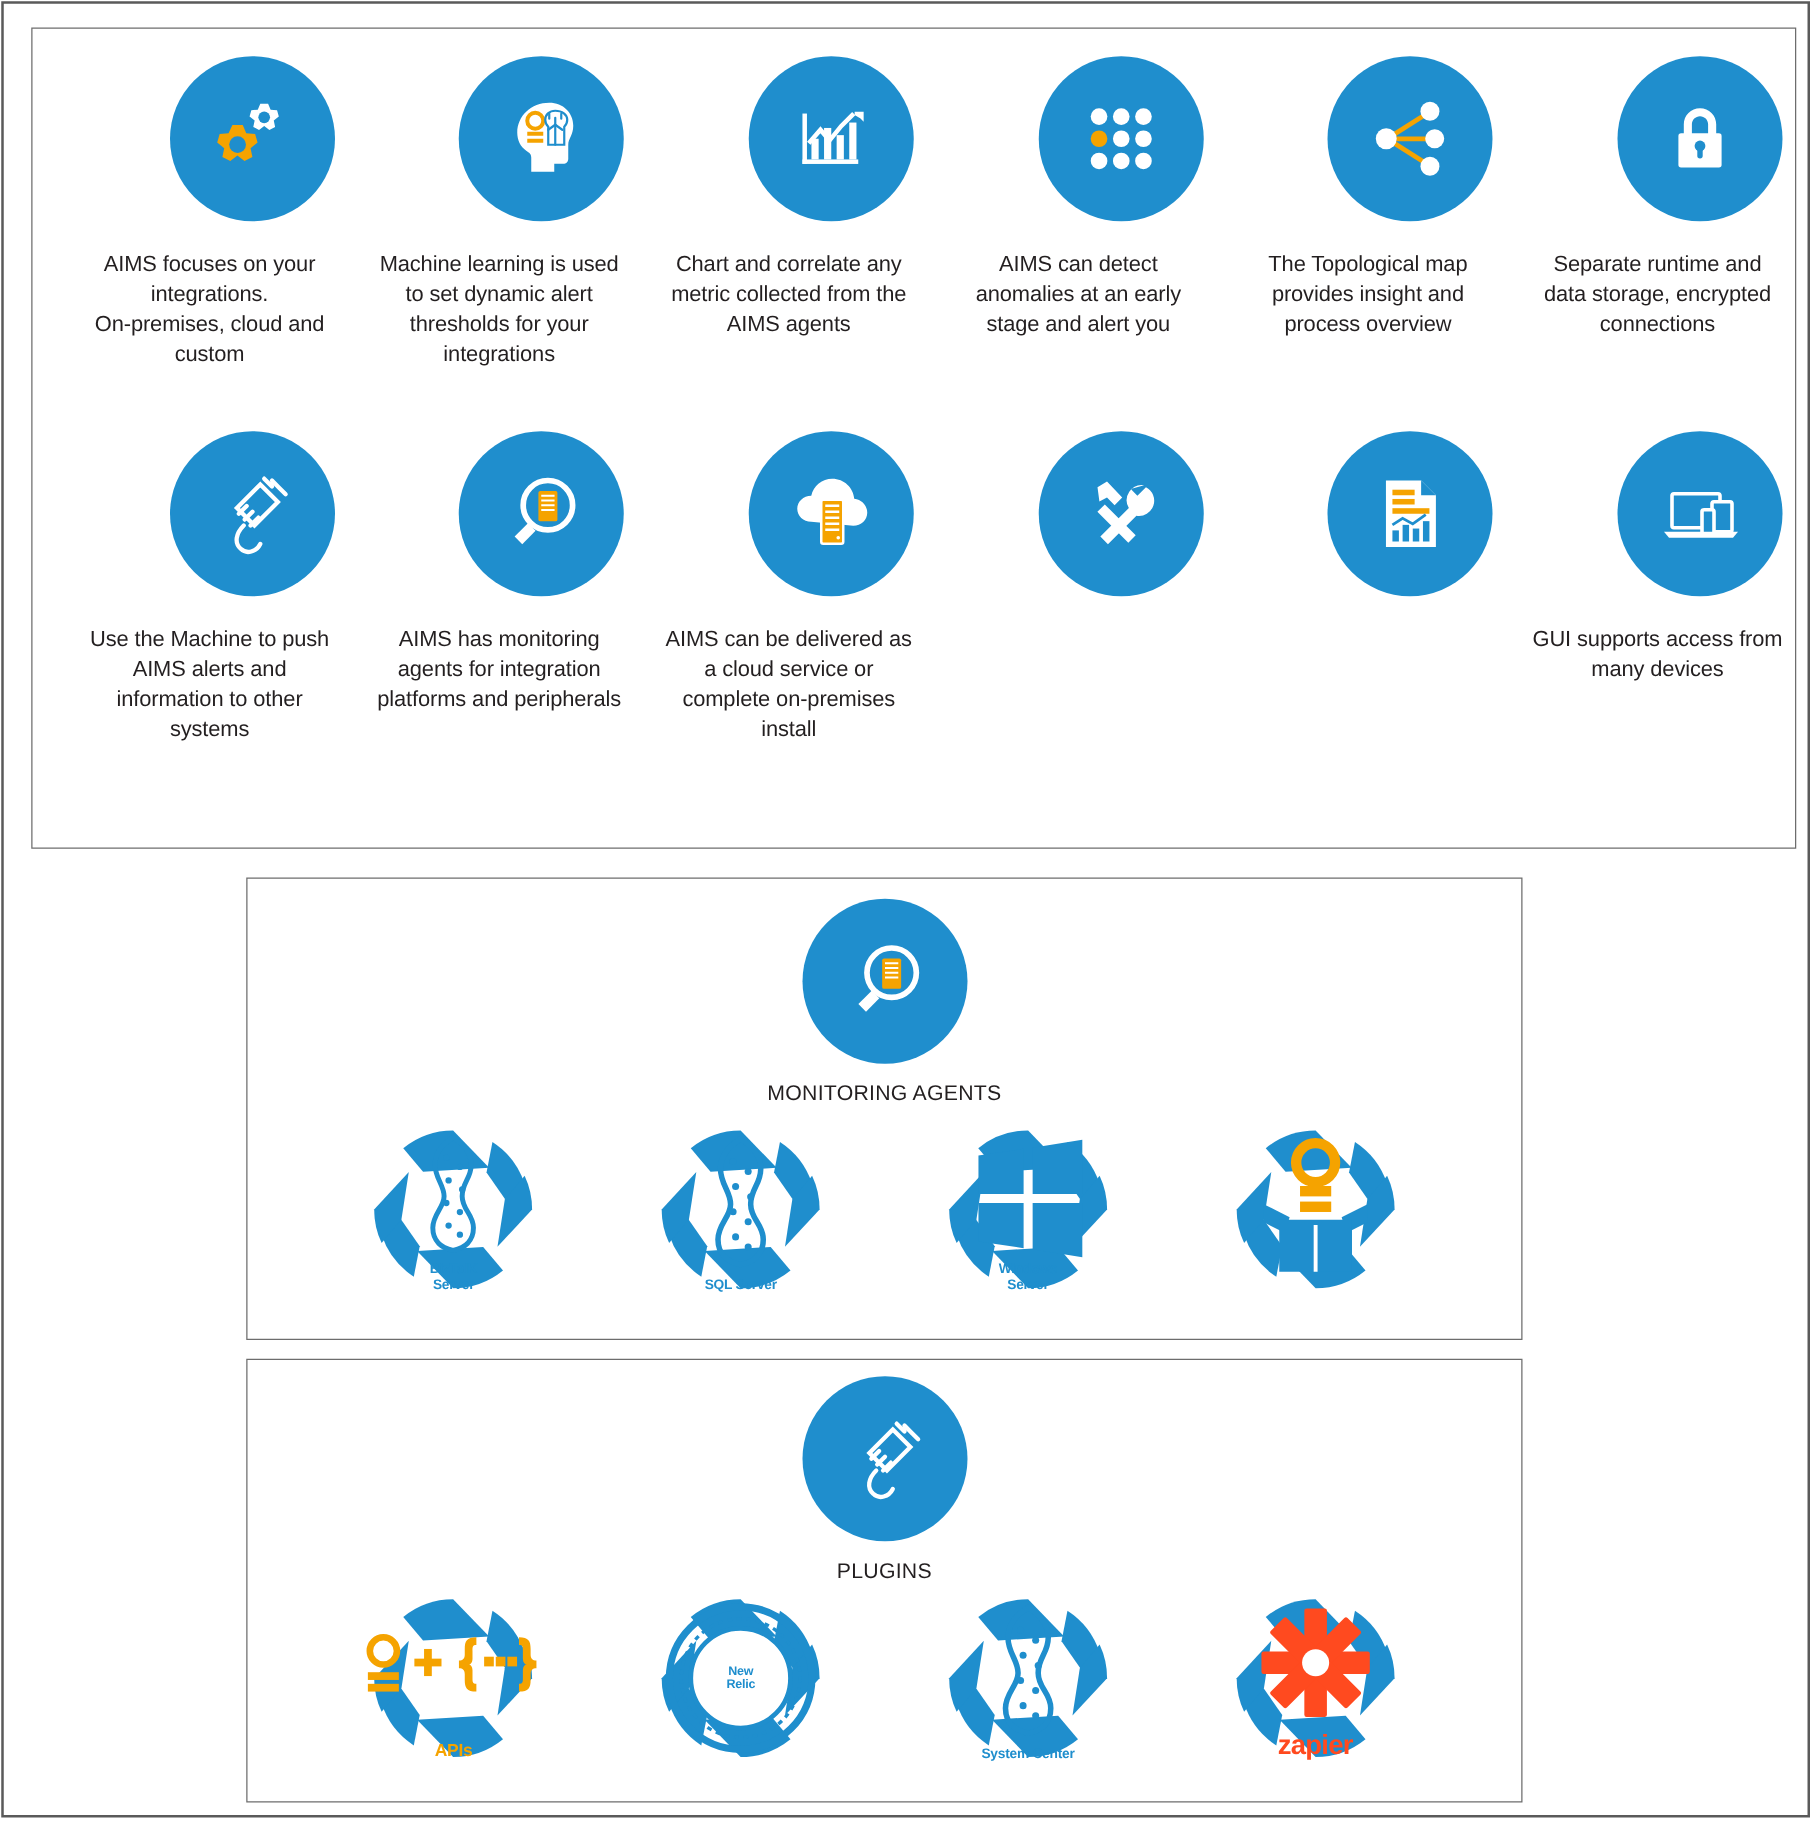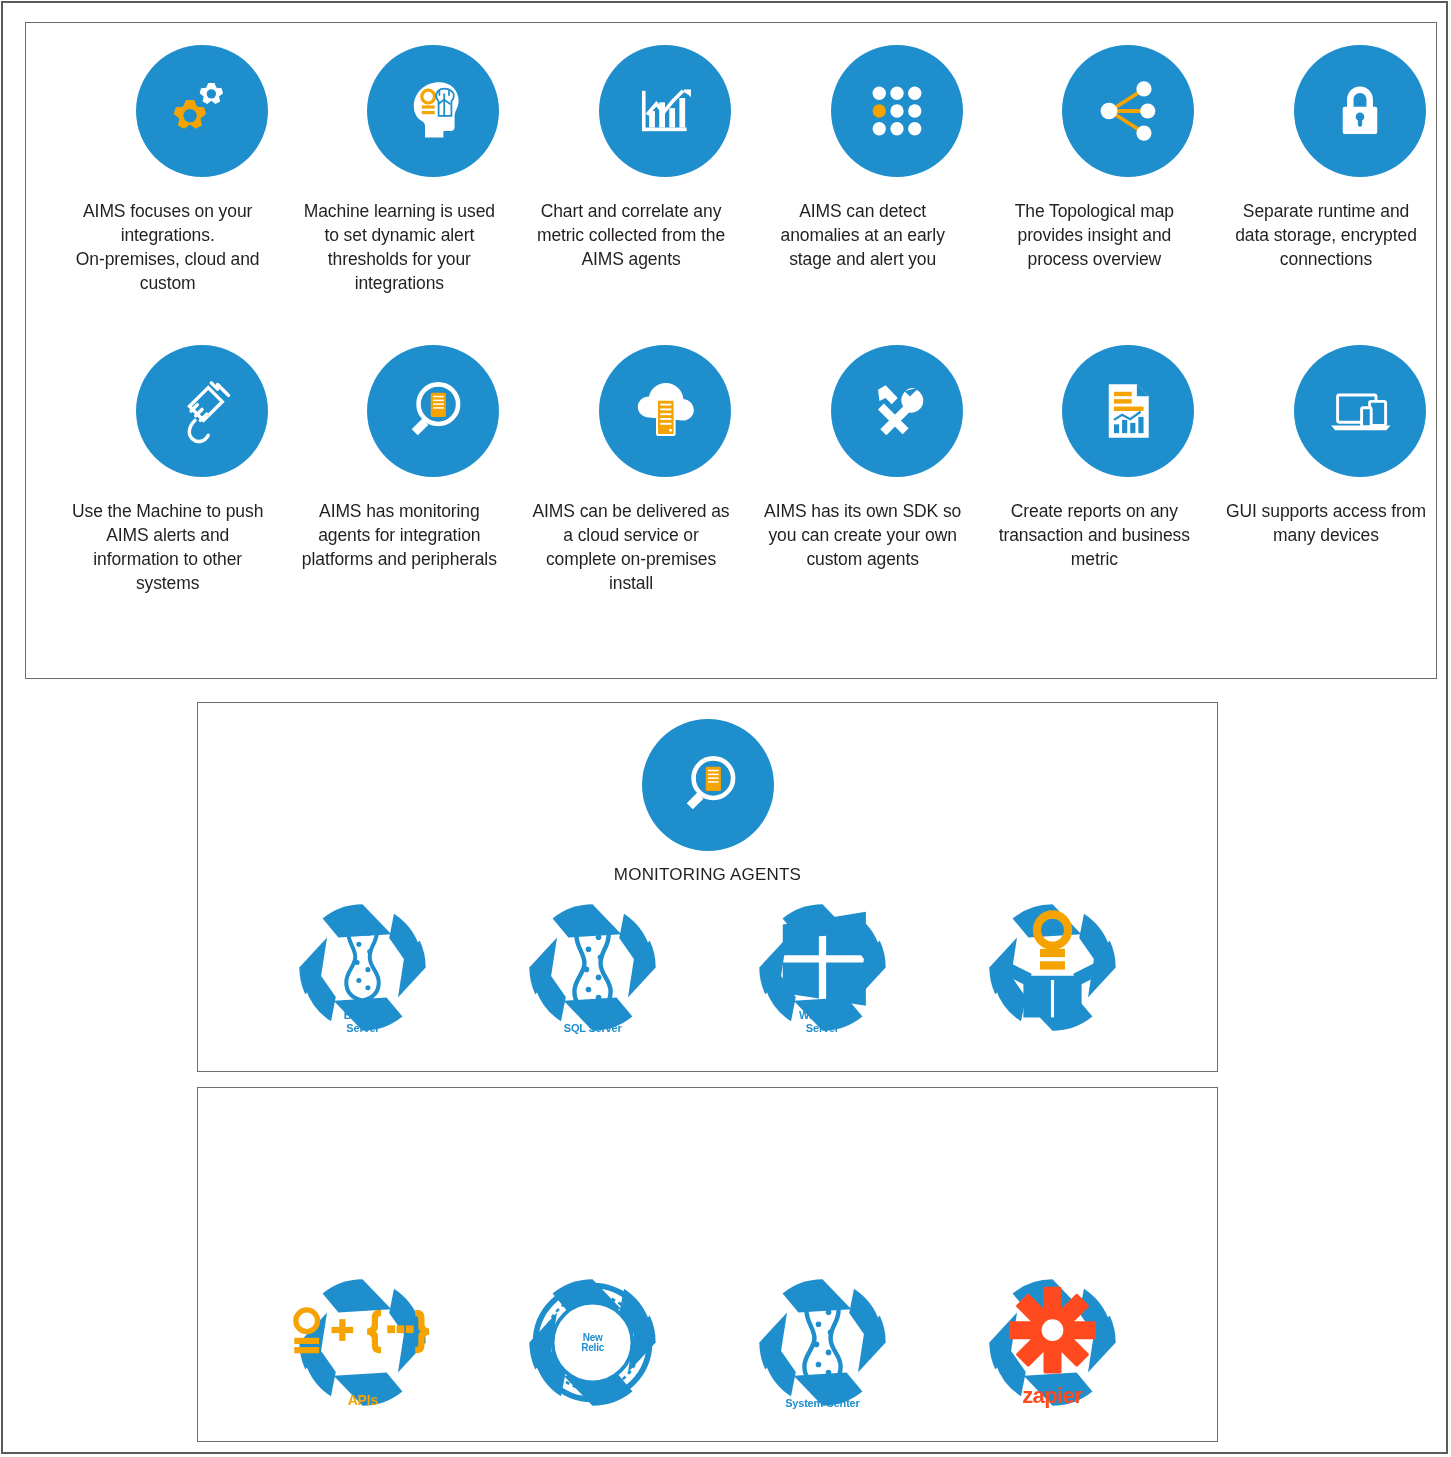--- a/index.html
+++ b/index.html
@@ -232,21 +232,20 @@
     <div class="feature-cell">
       <div class="circle">
         <svg viewBox="0 0 100 100" width="76" height="76" aria-hidden="true">
           <g fill="#ffffff">
             <path d="M25 22l10-6 16 17-8 8-8-8-8 4z"></path>
             <rect x="39" y="38" width="11" height="46" transform="rotate(-45 44 60)"></rect>
             <path d="M74 20a16 16 0 00-16 24L28 74l8 8 30-30a16 16 0 0010-30l-9 9-7-7z"></path>
           </g>
         </svg>
       </div>
-      <div class="feature-caption" style="white-space: pre-line;">AIMS has its own SDK so you can create your own custom agents</div>
     </div>
 
     <div class="feature-cell">
       <div class="circle">
         <svg viewBox="0 0 100 100" width="74" height="74" aria-hidden="true">
           <path d="M24 14h38l16 16v56H24z" fill="#ffffff"></path>
           <path d="M62 14l16 16H62z" fill="#1f8ecd"></path>
           <g fill="#f5a300">
             <rect x="31" y="24" width="24" height="6"></rect>
             <rect x="31" y="34" width="24" height="6"></rect>
@@ -254,21 +253,20 @@
           </g>
           <g fill="#1f8ecd">
             <rect x="31" y="68" width="7" height="12"></rect>
             <rect x="42" y="62" width="7" height="18"></rect>
             <rect x="53" y="66" width="7" height="14"></rect>
             <rect x="64" y="58" width="7" height="22"></rect>
           </g>
           <path d="M31 62l11-7 11 6 14-10" stroke="#1f8ecd" stroke-width="3" fill="none"></path>
         </svg>
       </div>
-      <div class="feature-caption" style="white-space: pre-line;">Create reports on any transaction and business metric</div>
     </div>
 
     <div class="feature-cell">
       <div class="circle">
         <svg viewBox="0 0 100 100" width="80" height="80" aria-hidden="true">
           <g fill="none" stroke="#ffffff" stroke-width="3.6">
             <rect x="22" y="30" width="48" height="34" rx="2"></rect>
             <rect x="62" y="38" width="20" height="30" rx="2" fill="#1f8ecd"></rect>
             <rect x="52" y="46" width="12" height="24" rx="2" fill="#1f8ecd"></rect>
           </g>
@@ -411,20 +409,33 @@
         </svg>
         <div class="badge-label" style="white-space: pre-line;"></div>
       </div>
     </div>
 
   </div>
 </div>
 
 <div class="panel" id="plugins-panel">
 
+  <div class="section-head" style="top:13px;">
+    <div class="big-circle">
+      <svg viewBox="0 0 100 100" width="78" height="78" aria-hidden="true">
+        <g fill="none" stroke="#ffffff" stroke-width="4.4" stroke-linecap="round">
+          <path d="M58 20l18 18-24 24-18-18z"></path>
+          <path d="M62 14l8 8M70 16l8 8M77 23l7 7"></path>
+          <path d="M44 42l-8 8M50 48l-8 8M56 54l-8 8"></path>
+          <path d="M41 62c-8 8-10 18-3 24 6 6 16 3 20-5"></path>
+        </g>
+      </svg>
+    </div>
+    <div class="section-title">PLUGINS</div>
+  </div>
 
   <div class="badge-row" style="top:188px;">
 
     <div class="badge">
       <svg viewBox="0 0 120 120" aria-hidden="true">
         <g fill="#1f8ecd">
           <path d="M60 3a57 57 0 00-36 12.8l14.3 17.1L86 30z"></path>
           <path d="M111.6 41.6A57 57 0 0088.4 11.4l-4.3 22 22.5 32.3z"></path>
           <path d="M117 60a57 57 0 00-5.4-24.3L97.3 52.8 92 87z"></path>
           <path d="M60 117a57 57 0 0036-12.8L81.7 87.1 34 90z"></path>

